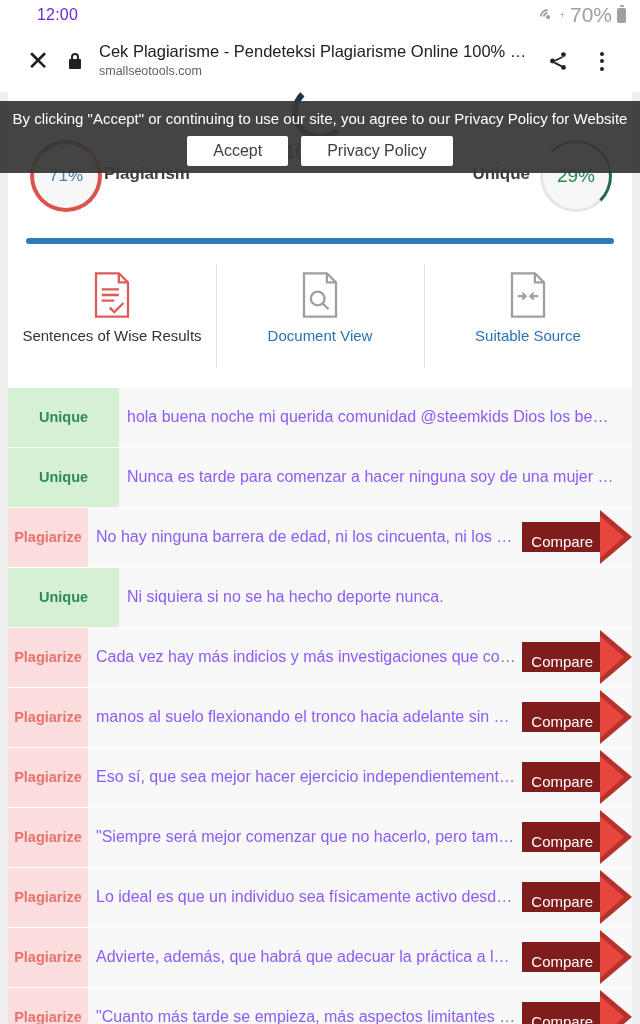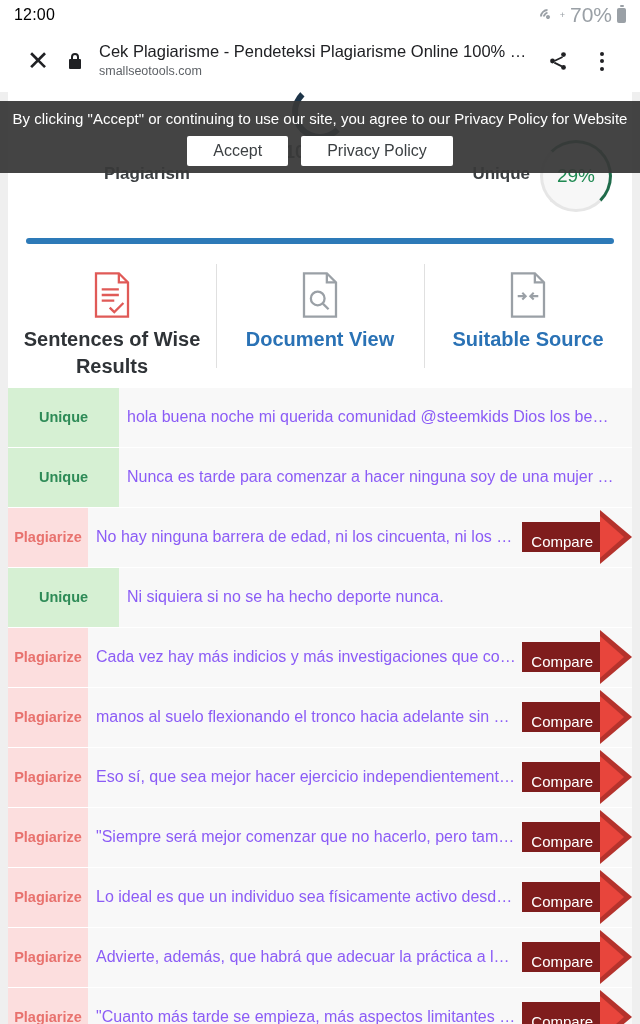--- a/index.html
+++ b/index.html
@@ -10,21 +10,21 @@
     overflow:hidden;
   }
   #screen{ position:relative; width:640px; height:1024px; background:#efefef; }
 
   
   .statusbar{
     height:30px; background:#ffffff;
     display:flex; align-items:center; justify-content:space-between;
     padding:0 14px;
   }
-  .sb-time{ font-size:16px; color:#000000; letter-spacing:.2px; }
+  .sb-time{ font-size:16px; color:#6d28d9; letter-spacing:.2px;margin-left:23px; }
   .sb-right{ display:flex; align-items:center; gap:5px; }
   .sb-right .pct{ font-size:21px; color:#9aa0a6; }
   .wifi-icon{ width:17px; height:14px; position:relative; display:inline-block; }
   .wifi-icon i{ position:absolute; display:block; border:2px solid #9aa0a6;
     border-bottom-color:transparent; border-left-color:transparent; border-right-color:transparent;
     border-radius:50%; }
   .wifi-icon i:nth-child(1){ width:15px; height:15px; left:0; top:1px; transform:rotate(-45deg);}
   .wifi-icon i:nth-child(2){ width:9px; height:9px; left:3px; top:4px; transform:rotate(-45deg);}
   .wifi-icon i:nth-child(3){ width:3px; height:3px; left:6px; top:7px; transform:rotate(-45deg); border-bottom-color:#9aa0a6;border-left-color:#9aa0a6;border-right-color:#9aa0a6;}
   .wifi-plus{ font-size:9px; color:#9aa0a6; margin-left:-2px; }
@@ -97,21 +97,21 @@
   .tabs{ position:absolute; top:168px; left:0; right:0; height:122px; display:flex; }
   .tab{
     flex:1; display:flex; flex-direction:column; align-items:center; justify-content:flex-start;
     padding-top:8px; position:relative;
   }
   .tab + .tab::before{
     content:""; position:absolute; left:0; top:4px; bottom:14px; width:1px; background:#e0e0e0;
   }
   .tab-ico{ height:54px; display:flex; align-items:center; justify-content:center; }
   .tab-ico svg{ width:40px; height:48px; }
-  .tab-label{ font-size:20px; font-weight:700; text-align:center; line-height:1.35; margin-top:4px; }
+  .tab-label{ font-size:15px; font-weight:400; text-align:center; line-height:1.35; margin-top:4px; }
   .tab.active .tab-label{ color:#2f3337; }
   .tab:not(.active) .tab-label{ color:#2a72b5; }
 
   
   .rows{ position:absolute; top:296px; left:0; right:0; bottom:0; }
   .row{
     position:relative; height:58.5px; display:flex; align-items:stretch;
     background:#f8f8f8; margin-bottom:1.5px;
   }
   .badge{
@@ -204,20 +204,23 @@
   </div>
 
   <div class="page">
     <div class="card">
 
       <div class="check-zone">
         <div class="spinner"></div>
         <div class="done-text">Done: 100% Checked</div>
 
         <div class="pct-row">
+          <div class="ring left">
+            <div class="inner">71%</div>
+          </div>
           <div class="pct-label l">Plagiarism</div>
           <div class="pct-label r">Unique</div>
           <div class="ring right">
             <div class="inner">29%</div>
           </div>
         </div>
       </div>
 
       <div class="progressbar"></div>
 

